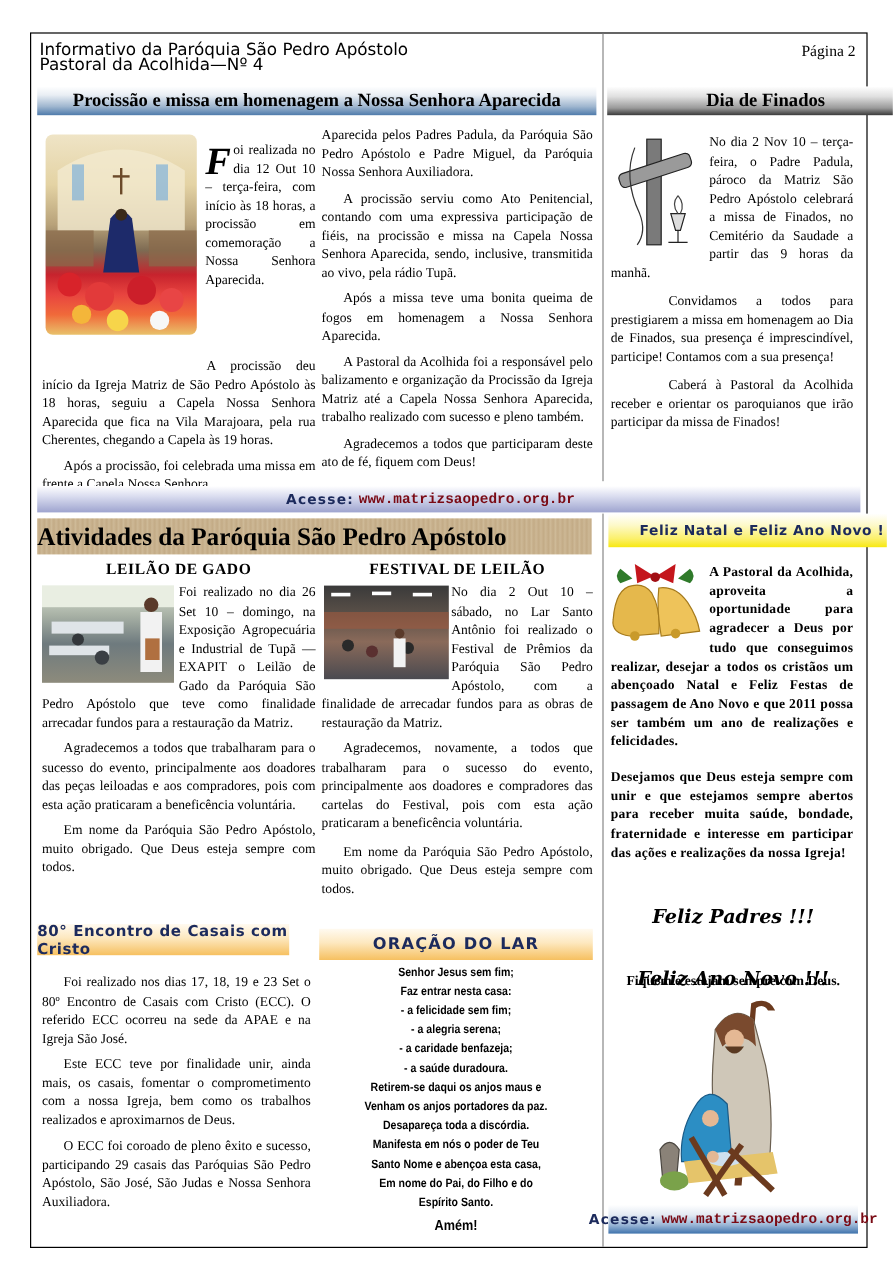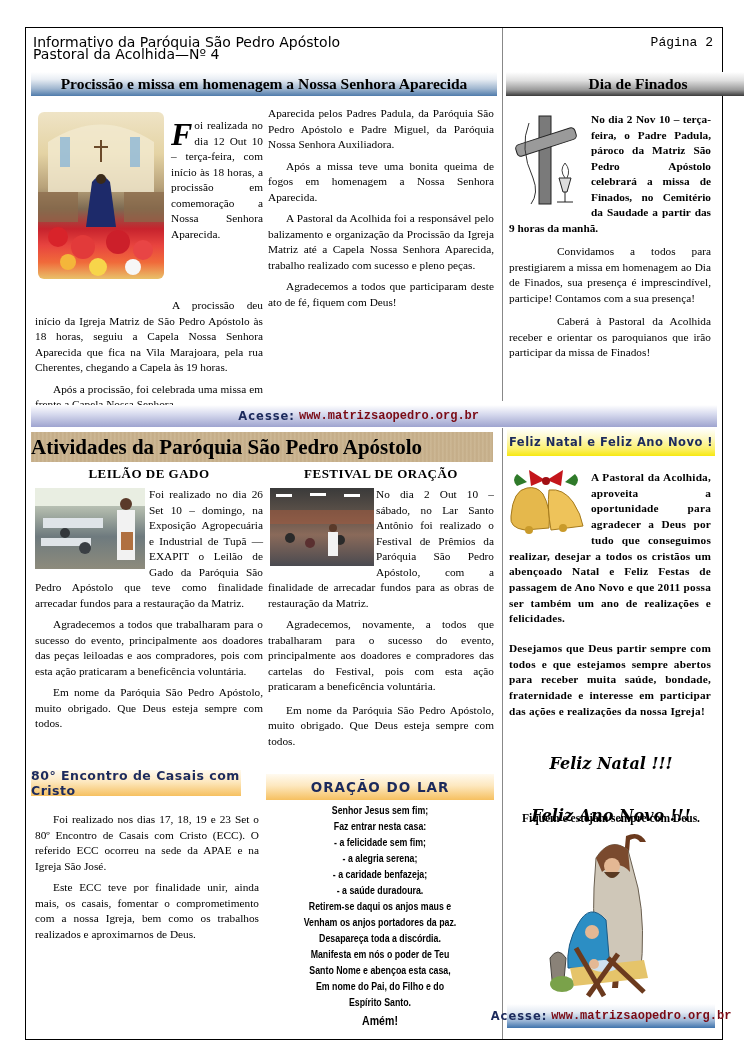--- a/index.html
+++ b/index.html
@@ -1,33 +1,33 @@
 <!DOCTYPE html>
 <html><head>
 <meta charset="utf-8">
 <style>
   html, body { margin:0; padding:0; background:#fff; }
   body { width:747px; height:1061px; position:relative; overflow:hidden; font-family:"Liberation Serif", serif; color:#000; }
   .frame { position:absolute; left:25px; top:27px; width:698px; height:1013px; border:1px solid #000; box-sizing:border-box; }
   .abs { position:absolute; }
   .hdr-small { font-family:"DejaVu Sans", sans-serif; font-size:14px; line-height:12px; left:33px; top:36px; }
-  .page-num { right:34px; top:35px; font-size:13px; font-family:Liberation Mono, monospace; }
+  .page-num { right:34px; top:35px; font-size:13px; font-family:Liberation Serif, serif; }
   .vline { position:absolute; width:1px; background:#888; }
   .banner-blue { position:absolute; height:24px; background:linear-gradient(to bottom,#ffffff 0%,#e9eef4 30%,#9fb6cf 70%,#4f7bab 100%); display:flex; align-items:center; justify-content:center; font-weight:bold; font-size:15.5px; }
   .banner-gray { position:absolute; height:24px; background:linear-gradient(to bottom,#ffffff 0%,#e0e0e0 35%,#9a9a9a 75%,#3a3a3a 100%); display:flex; align-items:center; justify-content:center; font-weight:bold; font-size:15.5px;padding-left:26px; }
   .txt { position:absolute; font-size:11.3px; line-height:15.5px; text-align:justify; }
   .txt p { margin:0 0 6px 0; text-indent:18px; }
   .txt p.noind { text-indent:0; }
   .acesse { position:absolute; display:flex; align-items:center; justify-content:flex-end; font-family:"DejaVu Sans", sans-serif; font-weight:bold; font-size:11.5px; }
   .acesse .lbl { color:#1c2a5c; letter-spacing:1px; margin-right:4px; }
   .acesse .url { color:#7a0a14; font-family:Liberation Mono, monospace; font-size:12px; }
   .burlap { position:absolute; background:repeating-linear-gradient(90deg,#e6dac6 0,#dccdb4 2px,#e9dfcc 4px),#e2d5be; background-blend-mode:multiply; display:flex; align-items:center; font-weight:bold; font-size:21px; }
   .subhead { position:absolute; font-weight:bold; font-size:13px; letter-spacing:0.5px; text-align:center; }
   .orange-banner { position:absolute; height:26px; background:linear-gradient(to bottom,#fffaf0 0%,#fde8bf 45%,#f6c060 100%); display:flex; align-items:center; justify-content:center; font-family:"DejaVu Sans", sans-serif; font-weight:bold; font-size:12.5px; color:#1c2a5c; letter-spacing:0.5px; }
-  .yellow-banner { position:absolute; height:28px; background:linear-gradient(to bottom,#ffffff 0%,#fdf9c8 35%,#fbf06a 75%,#f7e810 100%); display:flex; align-items:center; justify-content:center; font-family:"DejaVu Sans", sans-serif; font-weight:bold; font-size:11.5px; color:#1c2a5c; letter-spacing:0.5px; }
+  .yellow-banner { position:absolute; height:28px; background:linear-gradient(to bottom,#ffffff 0%,#fdf9c8 35%,#fbf06a 75%,#f7e810 100%); display:flex; align-items:center; justify-content:center; font-family:"DejaVu Sans", sans-serif; font-weight:bold; font-size:11.5px; color:#1c2a5c; letter-spacing:0.5px;padding-left:24px; }
   .prayer { position:absolute; text-align:center; font-family:"Liberation Sans", sans-serif; font-weight:bold; font-size:10px; line-height:16px; transform:scaleX(0.88); transform-origin:center top; }
   .bold-txt { position:absolute; font-weight:bold; font-size:11.3px; line-height:15.7px; text-align:justify; letter-spacing:0.2px; }
   .script { position:absolute; text-align:center; font-family:"DejaVu Serif", serif; font-style:italic; font-weight:bold; font-size:16px; }
   .photo { position:absolute; border-radius:6px; overflow:hidden; }
   .drop { float:left; font-size:32px; line-height:26px; font-weight:bold; font-style:italic; margin:3px 2px 0 0; }
 </style>
 </head>
 <body>
 
 <div class="frame"></div>
@@ -71,41 +71,42 @@
 </div>
 <div class="txt" style="left:35px; top:296px; width:228px;">
   <p class="noind" style="text-indent:0; padding-left:137px; margin:0;"></p>
 </div>
 <div class="txt" style="left:35px; top:298px; width:228px;">
   <p style="text-indent:137px;">A procissão deu início da Igreja Matriz de São Pedro Apóstolo às 18 horas, seguiu a Capela Nossa Senhora Aparecida que fica na Vila Marajoara, pela rua Cherentes, chegando a Capela às 19 horas.</p>
   <p>Após a procissão, foi celebrada uma missa em frente a Capela Nossa Senhora</p>
 </div>
 <div class="txt" style="left:268px; top:106px; width:226px;">
   <p class="noind">Aparecida pelos Padres Padula, da Paróquia São Pedro Apóstolo e Padre Miguel, da Paróquia Nossa Senhora Auxiliadora.</p>
+  <p>A procissão serviu como Ato Penitencial, contando com uma expressiva participação de fiéis, na procissão e missa na Capela Nossa Senhora Aparecida, sendo, inclusive, transmitida ao vivo, pela rádio Tupã.</p>
   <p>Após a missa teve uma bonita queima de fogos em homenagem a Nossa Senhora Aparecida.</p>
-  <p>A Pastoral da Acolhida foi a responsável pelo balizamento e organização da Procissão da Igreja Matriz até a Capela Nossa Senhora Aparecida, trabalho realizado com sucesso e pleno peças.</p>
+  <p>A Pastoral da Acolhida foi a responsável pelo balizamento e organização da Procissão da Igreja Matriz até a Capela Nossa Senhora Aparecida, trabalho realizado com sucesso e pleno também.</p>
   <p>Agradecemos a todos que participaram deste ato de fé, fiquem com Deus!</p>
 </div>
 
 <div class="banner-gray" style="left:506px; top:72px; width:212px;">
   <span>Dia de Finados</span>
 </div>
 <div class="abs" style="left:509px; top:108px; width:76px; height:102px;">
   <svg width="76" height="102" viewBox="0 0 76 102">
     <rect x="30" y="8" width="12" height="88" fill="#7a7a7a" stroke="#222" stroke-width="1"></rect>
     <rect x="6" y="28" width="62" height="12" rx="4" fill="#9a9a9a" stroke="#222" stroke-width="1" transform="rotate(-18 37 34)"></rect>
     <path d="M20 15 Q10 40 24 70 Q30 85 22 96" stroke="#333" fill="none"></path>
     <path d="M50 70 L62 70 L58 84 L54 84 Z" fill="#ddd" stroke="#222"></path>
     <line x1="56" y1="84" x2="56" y2="94" stroke="#222"></line>
     <path d="M48 94 L64 94" stroke="#222"></path>
     <path d="M56 55 Q50 62 56 70 M56 55 Q62 62 58 70" stroke="#444" fill="none"></path>
   </svg>
 </div>
 <div class="txt" style="left:509px; top:112px; width:202px;">
-  <p class="noind" style="padding-left:0;font-weight:bold;">
+  <p class="noind" style="padding-left:0;">
     <span style="float:left; width:82px; height:104px;"></span>
     <span>No dia 2 Nov 10 – terça-feira, o Padre Padula, pároco da Matriz São Pedro Apóstolo celebrará a missa de Finados, no Cemitério da Saudade a partir das 9 horas da manhã.</span>
   </p>
   <p style="text-indent:48px; margin-top:8px;">Convidamos a todos para prestigiarem a missa em homenagem ao Dia de Finados, sua presença é imprescindível, participe! Contamos com a sua presença!</p>
   <p style="text-indent:48px; margin-top:8px;">Caberá à Pastoral da Acolhida receber e orientar os paroquianos que irão participar da missa de Finados!</p>
 </div>
 
 <div class="acesse" style="left:31px; top:405px; width:686px; height:22px; padding-right:238px; box-sizing:border-box; background:linear-gradient(to bottom,#ffffff 0%,#d9dcef 40%,#9ea4cf 100%);">
   <span class="lbl">Acesse:</span>
   <span class="url">www.matrizsaopedro.org.br</span>
@@ -130,21 +131,21 @@
 </div>
 <div class="txt" style="left:35px; top:487px; width:228px;">
   <p class="noind">
     <span style="float:left; width:114px; height:86px;"></span>
     <span>Foi realizado no dia 26 Set 10 – domingo, na Exposição Agropecuária e Industrial de Tupã — EXAPIT o Leilão de Gado da Paróquia São Pedro Apóstolo que teve como finalidade arrecadar fundos para a restauração da Matriz.</span>
   </p>
   <p>Agradecemos a todos que trabalharam para o sucesso do evento, principalmente aos doadores das peças leiloadas e aos compradores, pois com esta ação praticaram a beneficência voluntária.</p>
   <p>Em nome da Paróquia São Pedro Apóstolo, muito obrigado. Que Deus esteja sempre com todos.</p>
 </div>
 
-<div class="subhead" style="left:268px; top:466px; width:226px;">FESTIVAL DE ORAÇÃO</div>
+<div class="subhead" style="left:268px; top:466px; width:226px;">FESTIVAL DE LEILÃO</div>
 <div class="abs" style="left:270px; top:488px; width:104px; height:78px; background:linear-gradient(to bottom,#3a3a3a 0%,#5a5048 30%,#8a6a5a 60%,#4a4a50 100%);">
   <svg width="104" height="78" viewBox="0 0 104 78">
     <rect x="6" y="6" width="16" height="3" fill="#fff"></rect>
     <rect x="40" y="5" width="16" height="3" fill="#fff"></rect>
     <rect x="74" y="6" width="16" height="3" fill="#fff"></rect>
     <rect x="0" y="22" width="104" height="14" fill="#a05a40" opacity="0.6"></rect>
     <circle cx="20" cy="50" r="5" fill="#2a2a2a"></circle>
     <circle cx="40" cy="55" r="5" fill="#5a3030"></circle>
     <circle cx="70" cy="52" r="5" fill="#2a2a2a"></circle>
     <rect x="58" y="44" width="10" height="24" fill="#f2f2f2"></rect>
@@ -159,20 +160,21 @@
   <p>Agradecemos, novamente, a todos que trabalharam para o sucesso do evento, principalmente aos doadores e compradores das cartelas do Festival, pois com esta ação praticaram a beneficência voluntária.</p>
   <p style="margin-top:8px;">Em nome da Paróquia São Pedro Apóstolo, muito obrigado. Que Deus esteja sempre com todos.</p>
 </div>
 
 <div class="orange-banner" style="left:31px; top:770px; width:210px;">
   <span>80°  Encontro de Casais com Cristo</span>
 </div>
 <div class="txt" style="left:35px; top:812px; width:224px;">
   <p>Foi realizado nos dias 17, 18, 19 e 23 Set o 80º Encontro de Casais com Cristo (ECC). O referido ECC ocorreu na sede da APAE e na Igreja São José.</p>
   <p>Este ECC teve por finalidade unir, ainda mais, os casais, fomentar o comprometimento com a nossa Igreja, bem como os trabalhos realizados e aproximarnos de Deus.</p>
+  <p>O ECC foi coroado de pleno êxito e sucesso, participando 29 casais das Paróquias São Pedro Apóstolo, São José, São Judas e Nossa Senhora Auxiliadora.</p>
 </div>
 
 <div class="orange-banner" style="left:266px; top:774px; width:228px; font-size:13.5px; letter-spacing:1px;">
   <span>ORAÇÃO DO LAR</span>
 </div>
 <div class="prayer" style="left:266px; top:803px; width:228px;">
   <div>Senhor Jesus sem fim;</div>
   <div>Faz entrar nesta casa:</div>
   <div>- a felicidade sem fim;</div>
   <div>- a alegria serena;</div>
@@ -202,23 +204,23 @@
     <path d="M42 22 Q56 20 66 34 Q74 46 76 58 L44 62 Q40 40 42 22 Z" fill="#eec35a" stroke="#a57a1c" stroke-width="1"></path>
     <circle cx="22" cy="62" r="4" fill="#c99a2a"></circle>
     <circle cx="56" cy="60" r="4" fill="#c99a2a"></circle>
   </svg>
 </div>
 <div class="bold-txt" style="left:509px; top:470px; width:202px;">
   <p style="margin:0 0 14px 0;">
     <span style="float:left; width:82px; height:78px;"></span>
     <span>A Pastoral da Acolhida, aproveita a oportunidade para agradecer a Deus por tudo que conseguimos realizar, desejar a todos os cristãos um abençoado Natal e Feliz Festas de passagem de Ano Novo e que 2011 possa ser também um ano de realizações e felicidades.</span>
   </p>
-  <p style="margin:0;">Desejamos que Deus partir sempre com todos e que estejamos sempre abertos para receber muita saúde, bondade, fraternidade e interesse em participar das ações e realizações da nossa Igreja!</p>
-</div>
-<div class="script" style="left:507px; top:754px; width:208px;">Feliz Natal !!!</div>
+  <p style="margin:0;">Desejamos que Deus esteja sempre com unir e que estejamos sempre abertos para receber muita saúde, bondade, fraternidade e interesse em participar das ações e realizações da nossa Igreja!</p>
+</div>
+<div class="script" style="left:507px; top:754px; width:208px;">Feliz Padres !!!</div>
 <div class="script" style="left:507px; top:806px; width:208px;">Feliz Ano Novo !!!</div>
 <div class="abs" style="left:507px; top:812px; width:208px; text-align:center; font-weight:bold; font-size:11.5px;">Fiquem e estejam sempre com Deus.</div>
 
 <div class="abs" style="left:548px; top:828px; width:125px; height:170px;">
   <svg width="125" height="170" viewBox="0 0 125 170">
     <path d="M78 8 Q92 2 98 14 L92 14 Q88 8 82 12 L70 160 L64 160 Z" fill="#6b3a1e"></path>
     <path d="M48 30 Q62 8 80 22 L90 60 Q98 100 92 150 L52 150 Q44 100 46 60 Z" fill="#cfc7b8" stroke="#6a5f50" stroke-width="1"></path>
     <path d="M48 30 Q62 8 80 22 L82 44 Q70 30 54 44 Z" fill="#7a4a2e"></path>
     <circle cx="64" cy="38" r="8" fill="#e4b894"></circle>
     <path d="M56 44 Q64 56 72 44" fill="#5a3a22"></path>

